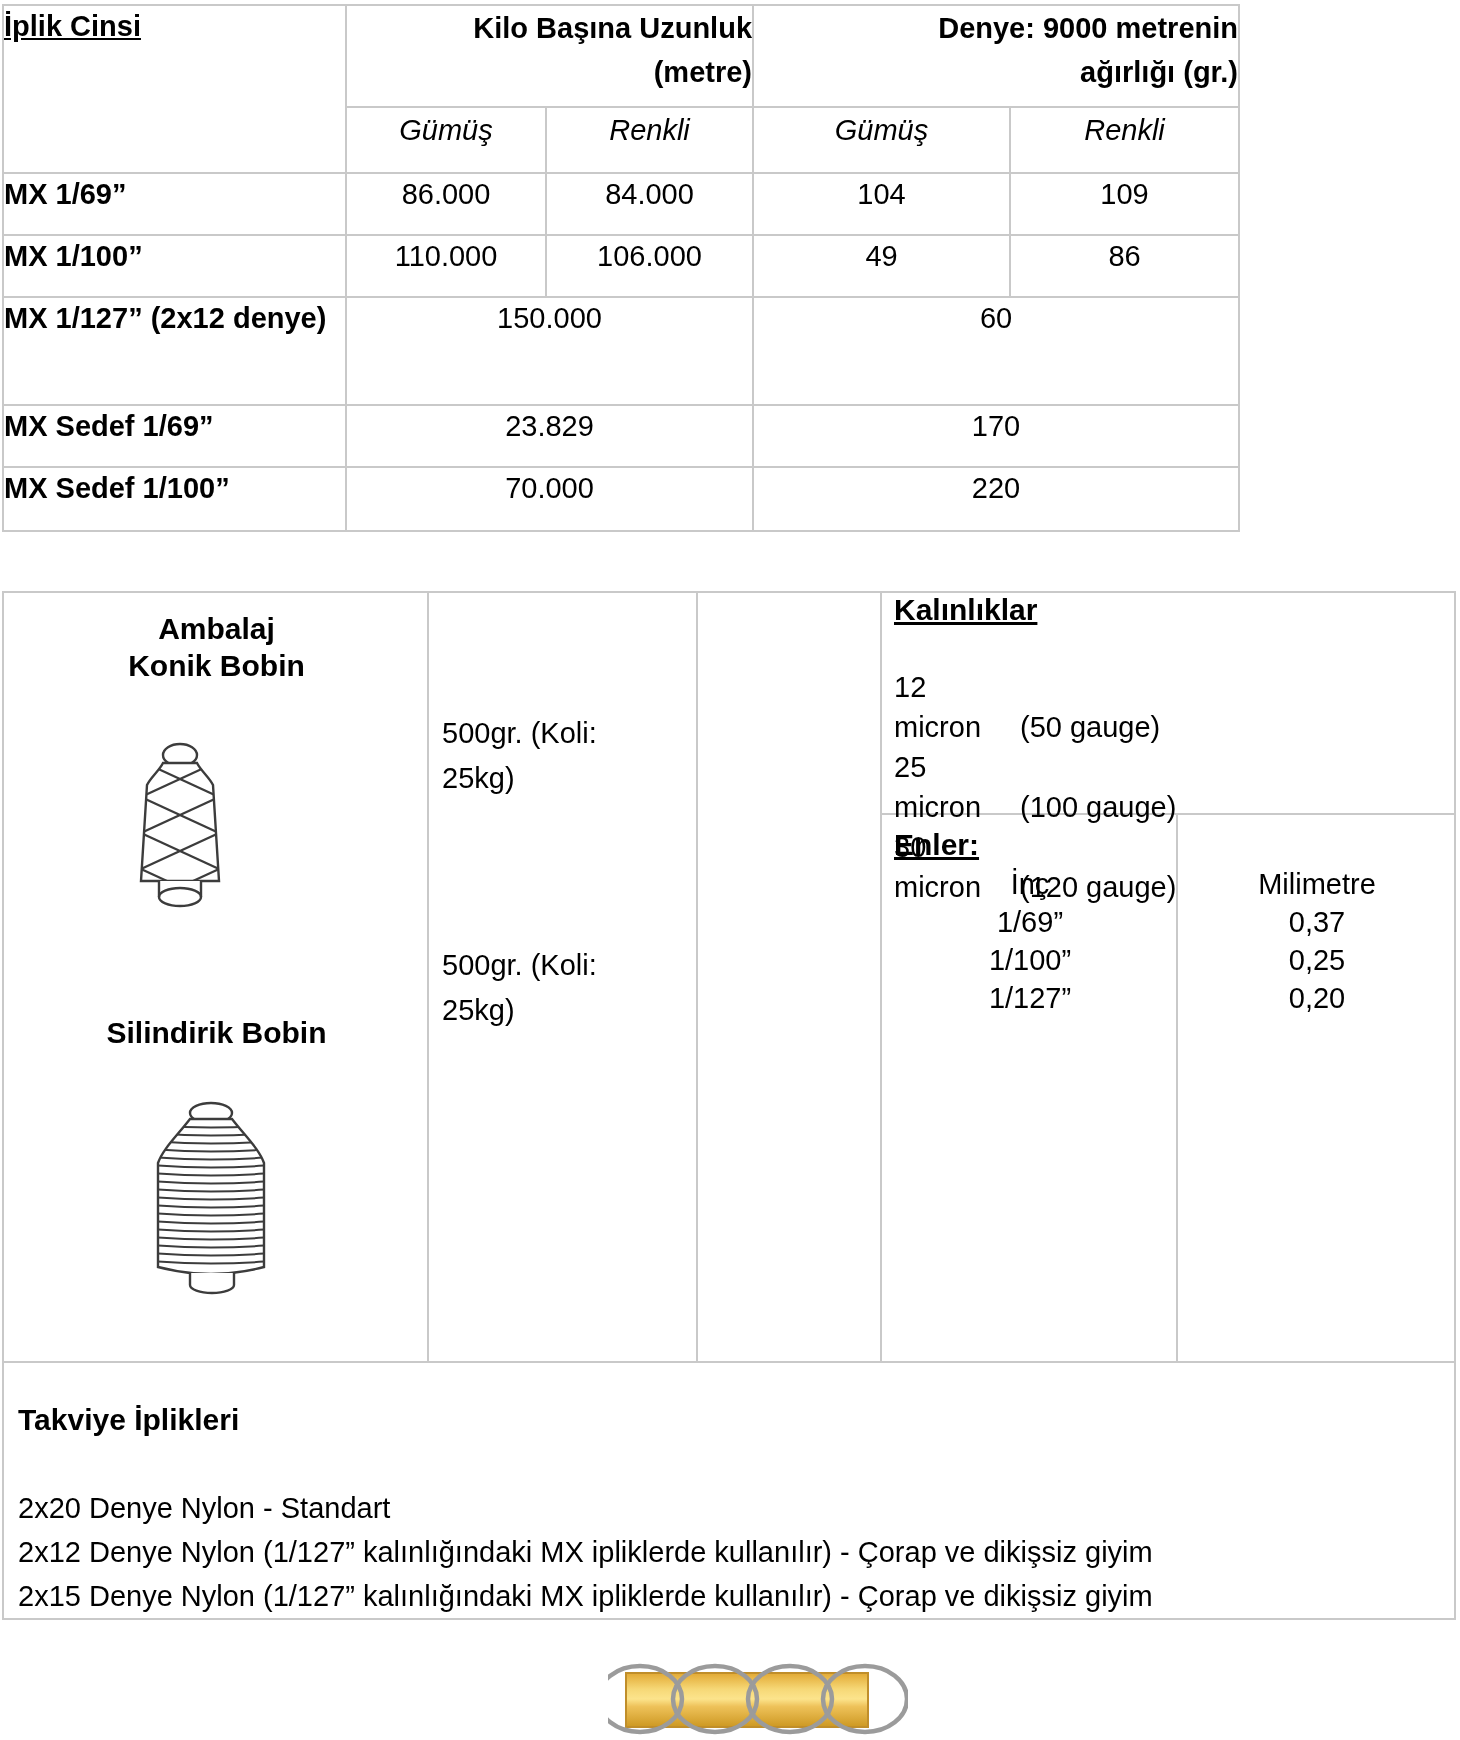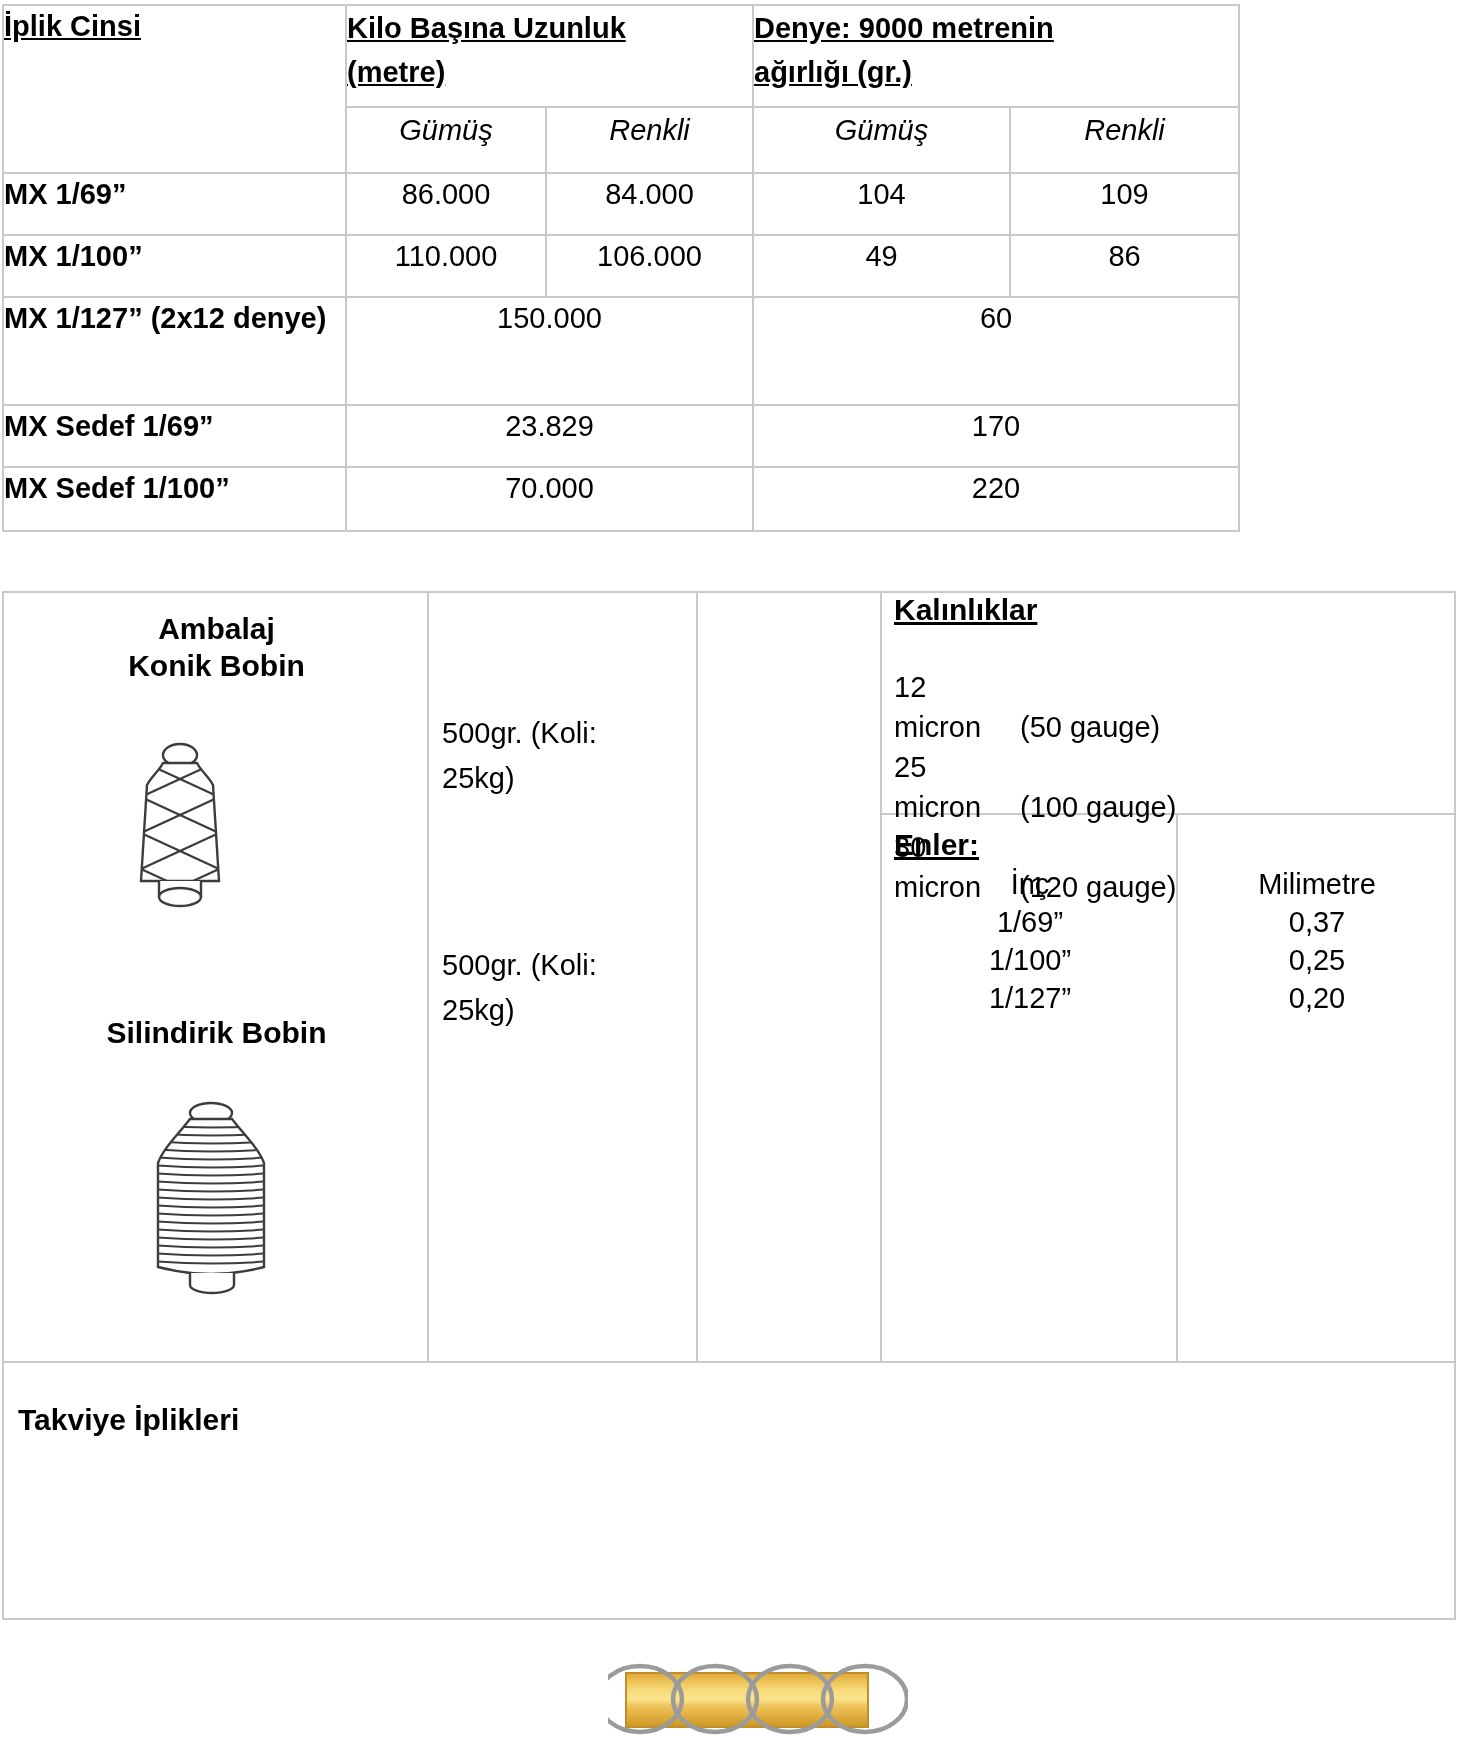--- a/index.html
+++ b/index.html
@@ -8,21 +8,21 @@
 
   
   table.spec{position:absolute;left:2px;top:4px;width:1236px;border-collapse:collapse;table-layout:fixed;}
   table.spec td{border:2px solid #c9c9c9;font-size:29px;line-height:40px;vertical-align:top;padding:0;}
   td.c-label{font-weight:bold;text-align:left;padding:10px 18px 0 12px;}
   td.num{text-align:center;padding-top:10px;}
   tr.r-head td{vertical-align:top;}
   .head-left{padding:8px 0 0 12px;font-weight:bold;}
   .head-center{text-align:center;padding-top:8px;font-weight:bold;}
   .u{text-decoration:underline;}
-  .blk{display:block;text-align:left;line-height:44px;text-decoration:underline;}
+  .blk{display:block;text-align:right;line-height:44px;}
   tr.r-sub td{font-style:italic;text-align:center;padding-top:0;line-height:44px;}
 
   
   #boxes{position:absolute;left:2px;top:591px;width:1454px;height:1029px;
          border:2px solid #c9c9c9;box-sizing:border-box;}
   .vline{position:absolute;width:2px;background:#c9c9c9;}
   .hline{position:absolute;height:2px;background:#c9c9c9;}
 
   .pack-head{position:absolute;left:0;top:17px;width:425px;text-align:center;
              font-weight:bold;font-size:30px;line-height:37px;}
@@ -213,20 +213,25 @@
       <div>1/127”</div>
     </div>
     <div class="wcol wcol-mm">
       <div class="whead">Milimetre</div>
       <div>0,37</div>
       <div>0,25</div>
       <div>0,20</div>
     </div>
 
     <div class="reinf-title">Takviye İplikleri</div>
+    <div class="reinf-lines">
+      <div>2x20 Denye Nylon - Standart</div>
+      <div>2x12 Denye Nylon (1/127” kalınlığındaki MX ipliklerde kullanılır) - Çorap ve dikişsiz giyim</div>
+      <div>2x15 Denye Nylon (1/127” kalınlığındaki MX ipliklerde kullanılır) - Çorap ve dikişsiz giyim</div>
+    </div>
   </div>
 
   <div id="gold-wrap">
     <svg width="300" height="80" viewBox="0 0 300 80">
       <defs>
         <linearGradient id="gold" x1="0" y1="0" x2="0" y2="1">
           <stop offset="0%" stop-color="#e2a933"></stop>
           <stop offset="30%" stop-color="#f6d877"></stop>
           <stop offset="48%" stop-color="#fce48c"></stop>
           <stop offset="62%" stop-color="#eec25a"></stop>

